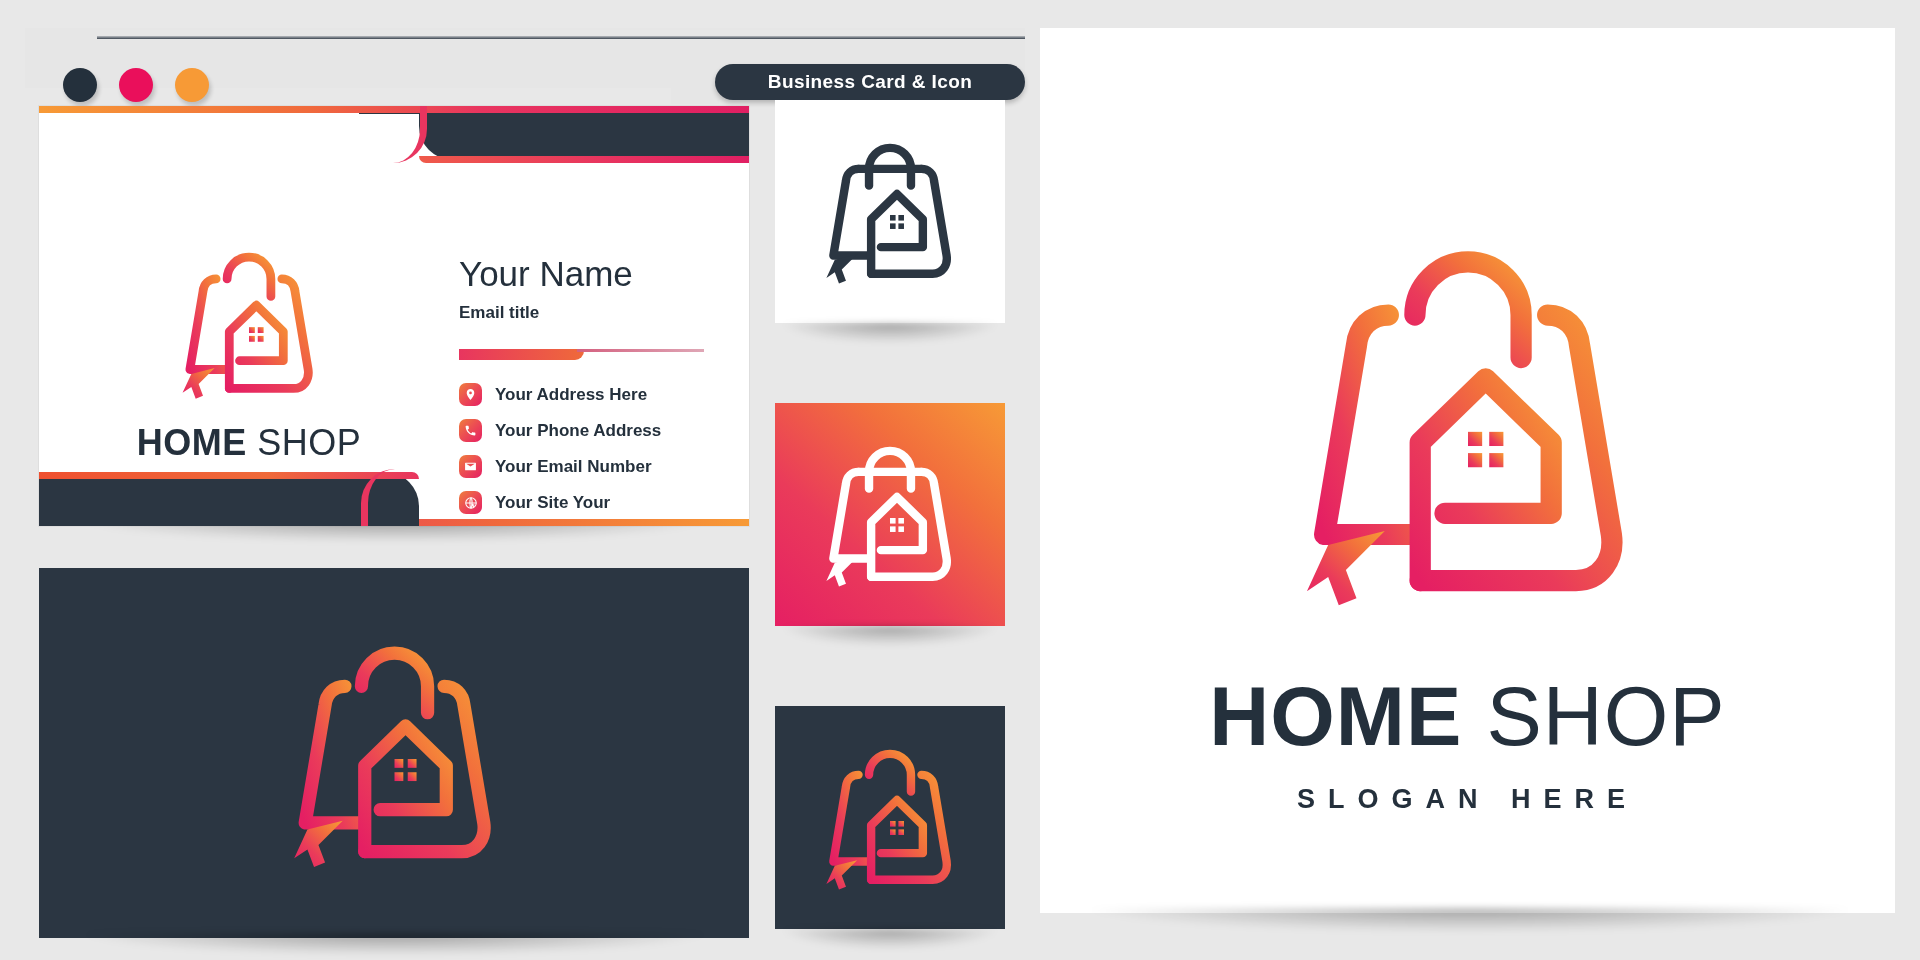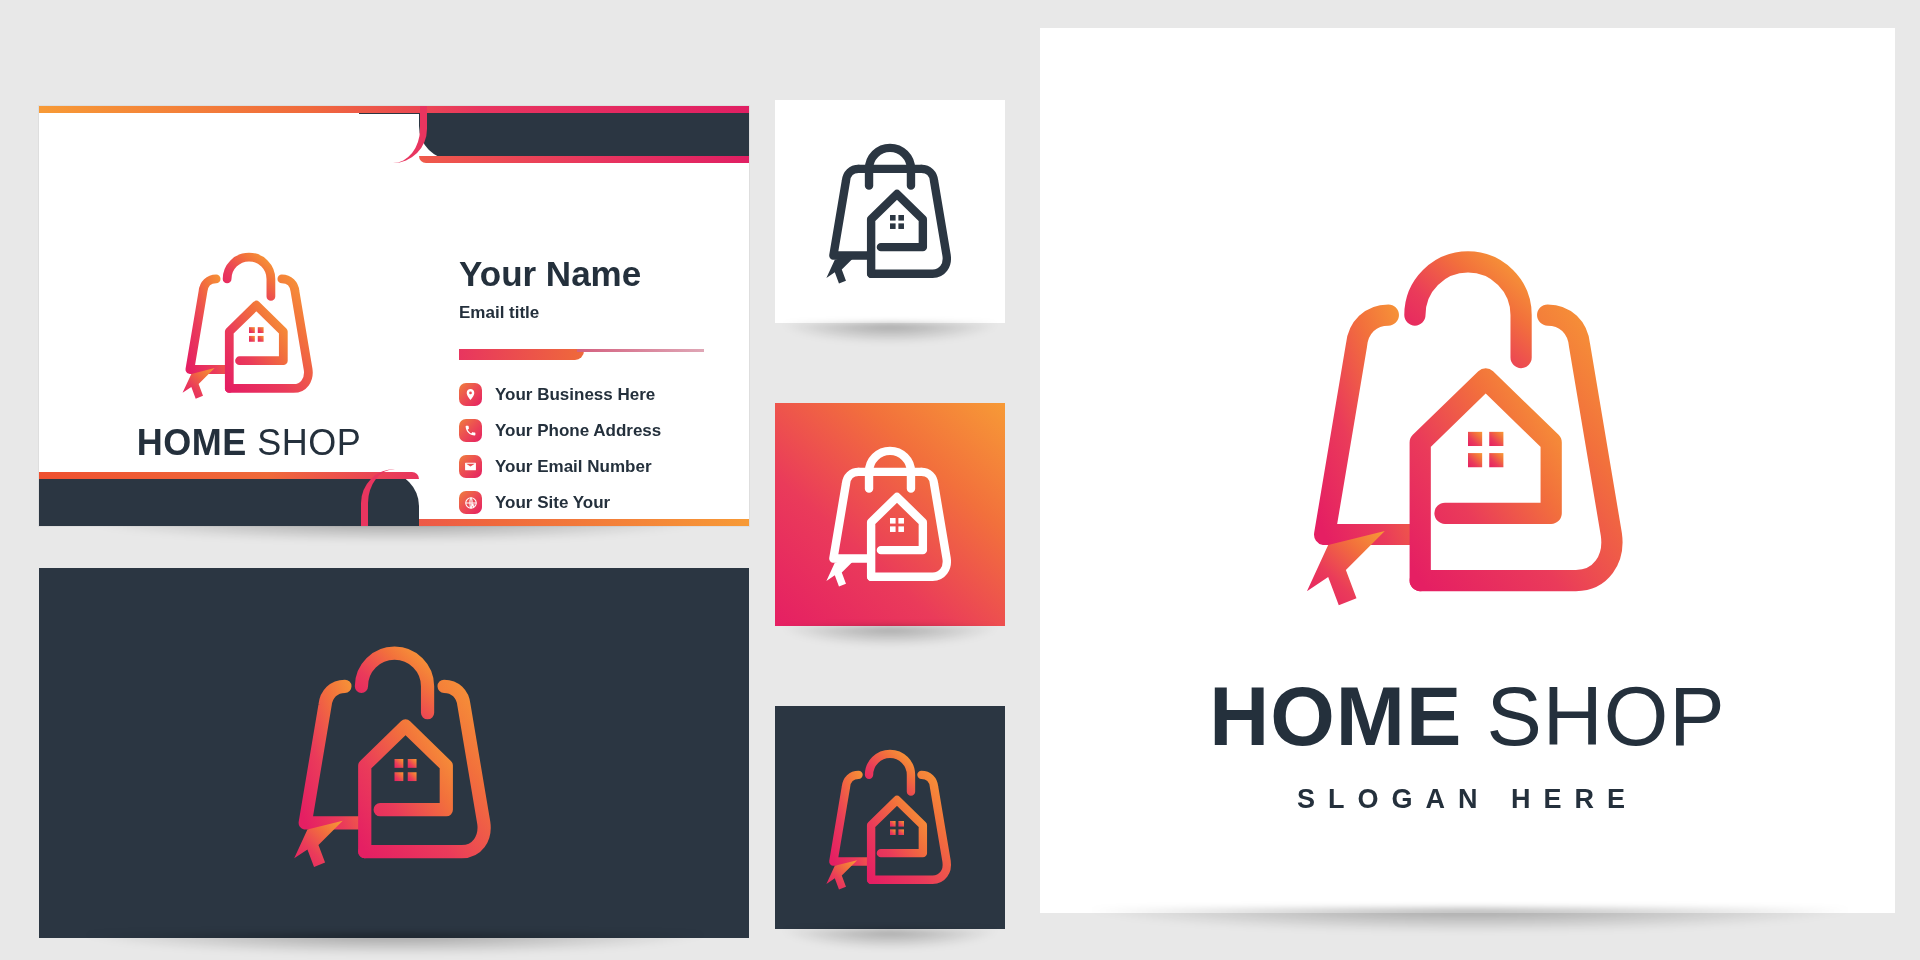--- a/index.html
+++ b/index.html
@@ -110,21 +110,21 @@
     font-size:36px;letter-spacing:.5px;color:#24303c;white-space:nowrap;
   }
   .wordmark .line1 b{font-weight:bold;}
   .wordmark .line1 span.light{font-weight:normal;}
   .wordmark .line2{
     font-size:12.5px;letter-spacing:6.5px;color:#24303c;font-weight:600;margin-top:7px;
   }
 
   
   .front-info{position:absolute;left:420px;top:150px;width:260px;}
-  .yname{font-size:35px;font-weight:bold;color:#24303c;line-height:1;}
+  .yname{font-size:35px;font-weight:normal;color:#24303c;line-height:1;}
   .ytitle{font-size:17px;font-weight:bold;color:#24303c;margin-top:12px;}
   .divider{position:relative;margin-top:26px;height:12px;width:245px;}
   .divider .thick{
     position:absolute;left:0;top:0;width:125px;height:11px;
     background:linear-gradient(90deg,#e8355f,#ef6a3a);
     border-bottom-right-radius:9px;
   }
   .divider .thin{
     position:absolute;left:118px;top:0;width:127px;height:3px;
     background:linear-gradient(90deg,#d4607f,#dfa7b6);
@@ -227,20 +227,30 @@
 
       <path d="M14 182 L46 174 L24 196 L30 212 L20 216 L14 200 L2 208 Z" stroke-width="0"></path>
     </g>
   </defs>
 </svg>
 
 <div class="stage">
 
   <div class="browser">
 
+    <div class="browser-bar">
+      <div class="bar-line"></div>
+      <div class="dots">
+        <span class="dot d1"></span>
+        <span class="dot d2"></span>
+        <span class="dot d3"></span>
+      </div>
+      <div class="tab-notch"></div>
+      <div class="tab">Business Card &amp; Icon</div>
+    </div>
 
     <div class="card-front-shadow"></div>
     <div class="card-front">
 
       <div class="deco-top">
         <div class="navy"></div>
         <div class="navy2"></div>
         <div class="gline"></div>
         <div class="step"></div>
         <div class="gline2"></div>
@@ -267,21 +277,21 @@
 
         <div class="contacts">
 
           <div class="crow">
             <span class="cicon">
               <svg width="13" height="13" viewBox="0 0 24 24" fill="#ffffff">
                 <path d="M12 2C8.1 2 5 5.1 5 9c0 5.2 7 13 7 13s7-7.8 7-13c0-3.9-3.1-7-7-7zm0 9.5
                          A2.5 2.5 0 1 1 12 6.5a2.5 2.5 0 0 1 0 5z"></path>
               </svg>
             </span>
-            <span class="ctext">Your Business Here</span>
+            <span class="ctext">Your Address Here</span>
           </div>
 
           <div class="crow">
             <span class="cicon">
               <svg width="13" height="13" viewBox="0 0 24 24" fill="#ffffff">
                 <path d="M6.6 10.8c1.4 2.8 3.8 5.1 6.6 6.6l2.2-2.2c.3-.3.7-.4 1-.2
                          1.2.4 2.4.6 3.6.6.6 0 1 .4 1 1V20c0 .6-.4 1-1 1C10.6 21 3 13.4 3 4
                          c0-.6.4-1 1-1h3.5c.6 0 1 .4 1 1 0 1.3.2 2.5.6 3.6.1.3 0 .7-.2 1l-2.3 2.2z"></path>
               </svg>
             </span>

